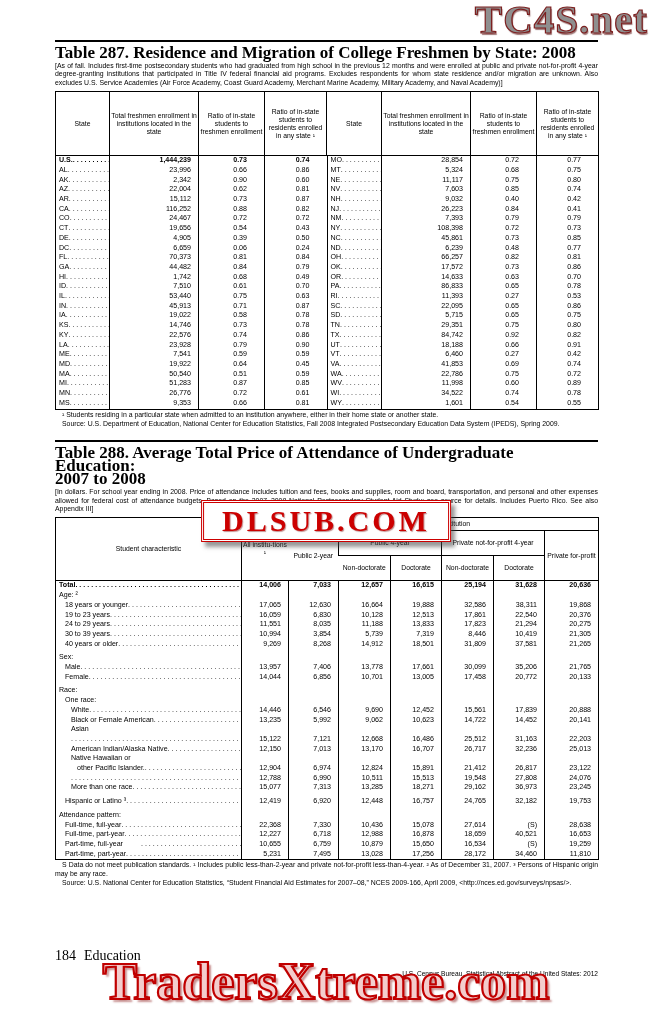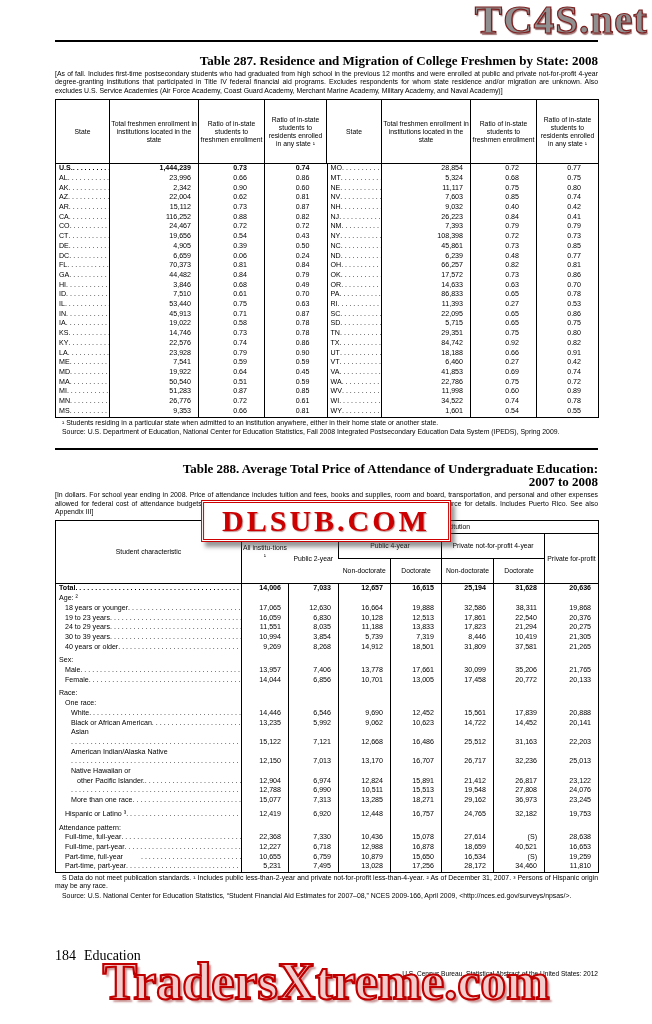--- a/index.html
+++ b/index.html
@@ -1,21 +1,21 @@
 <!DOCTYPE html>
 <html><head>
 <meta charset="utf-8">
 <style>
   html,body{margin:0;padding:0;}
   body{width:652px;height:1024px;background:#ffffff;position:relative;overflow:hidden;
        font-family:"Liberation Sans",sans-serif;color:#000;}
   .content{position:absolute;left:55px;top:0;width:543px;}
   .spacer-top{height:40px;}
-  .tbl-title{font-family:"Liberation Serif",serif;font-weight:bold;font-size:13px;line-height:13px;
-             margin:0 0 3px 0;border-top:2.5px solid #000;padding-top:12px;text-align:right;}
+  .tbl-title{font-family:"Liberation Serif",serif;font-weight:bold;font-size:17px;line-height:13px;
+             margin:0 0 3px 0;border-top:2.5px solid #000;padding-top:4px;}
   .tbl-title .l2{display:block;}
   .tbl-note{font-size:6.9px;line-height:8.4px;text-align:justify;margin:0 0 4px 0;}
   table{border-collapse:collapse;width:543px;table-layout:fixed;}
   .dtable{border:1px solid #000;}
   th,td{padding:0;border-left:1px solid #000;}
   th:first-child,td:first-child{border-left:none;}
   th{font-size:6.8px;line-height:8.1px;font-weight:normal;text-align:center;vertical-align:middle;padding:2px 1px;}
   thead th{border-bottom:1px solid #000;}
   td{font-size:7.1px;line-height:9.7px;vertical-align:bottom;}
   .t287 thead tr{height:64px;}
@@ -274,21 +274,21 @@
           </td>
           <td class="num">17,572</td>
           <td class="num ratio">0.73</td>
           <td class="num ratio">0.86</td>
         </tr>
         <tr>
           <td class="stub">
             <span class="lbl">HI</span>
             <span class="dots"></span>
           </td>
-          <td class="num">3,846</td>
+          <td class="num">1,742</td>
           <td class="num ratio">0.68</td>
           <td class="num ratio">0.49</td>
           <td class="stub">
             <span class="lbl">OR</span>
             <span class="dots"></span>
           </td>
           <td class="num">14,633</td>
           <td class="num ratio">0.63</td>
           <td class="num ratio">0.70</td>
         </tr>
@@ -694,21 +694,21 @@
           <td class="num">14,446</td>
           <td class="num">6,546</td>
           <td class="num">9,690</td>
           <td class="num">12,452</td>
           <td class="num">15,561</td>
           <td class="num">17,839</td>
           <td class="num">20,888</td>
         </tr>
         <tr>
           <td class="stub" style="padding-left: 15px;">
-            <span class="lbl">Black or African American</span>
+            <span class="lbl">Black or Female American</span>
             <span class="dots"></span>
           </td>
           <td class="num">13,235</td>
           <td class="num">5,992</td>
           <td class="num">9,062</td>
           <td class="num">10,623</td>
           <td class="num">14,722</td>
           <td class="num">14,452</td>
           <td class="num">20,141</td>
         </tr>
@@ -719,21 +719,21 @@
           </td>
           <td class="num">15,122</td>
           <td class="num">7,121</td>
           <td class="num">12,668</td>
           <td class="num">16,486</td>
           <td class="num">25,512</td>
           <td class="num">31,163</td>
           <td class="num">22,203</td>
         </tr>
         <tr>
-          <td class="stub" style="padding-left: 15px; flex-direction: column;">
+          <td class="stub" style="padding-left: 15px;">
             <span class="lbl">American Indian/Alaska Native</span>
             <span class="dots"></span>
           </td>
           <td class="num">12,150</td>
           <td class="num">7,013</td>
           <td class="num">13,170</td>
           <td class="num">16,707</td>
           <td class="num">26,717</td>
           <td class="num">32,236</td>
           <td class="num">25,013</td>

